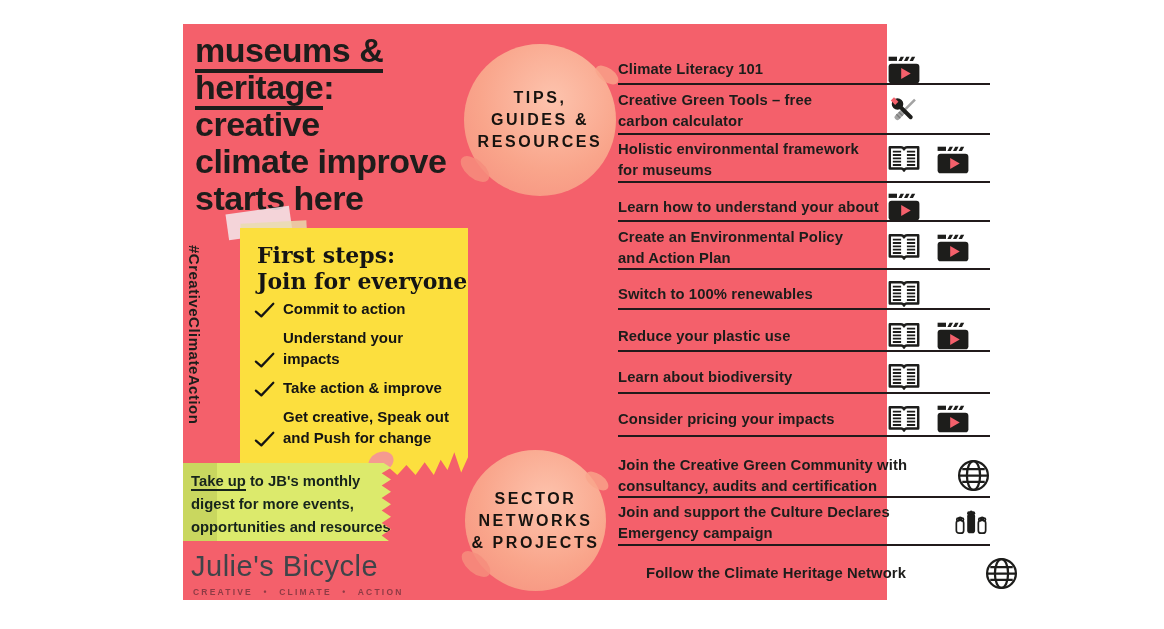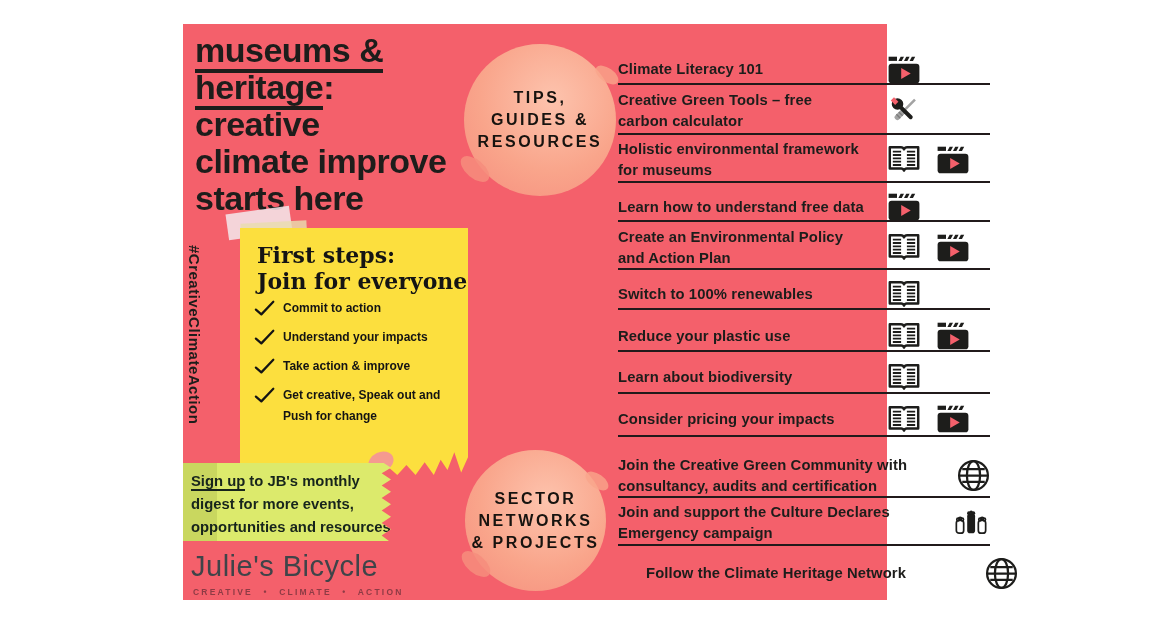--- a/index.html
+++ b/index.html
@@ -23,21 +23,21 @@
     font-size:15px;font-weight:700;letter-spacing:0.5px;color:var(--ink);}
 
   
   #sticky{position:absolute;left:57px;top:204px;width:228px;height:252px;background:var(--sticky);
     clip-path:polygon(0 0,100% 0,100% 91%,97% 97%,94% 89%,91% 96%,88% 92%,85% 98%,81% 93%,77% 98%,
       73% 94%,69% 98%,64% 94%,59% 98%,54% 95%,49% 98%,44% 95%,39% 98%,34% 95%,29% 98%,24% 96%,
       19% 98%,14% 96%,9% 98%,4% 96%,0 98%);}
   #sticky .head{position:absolute;left:17px;top:14px;font-family:"DejaVu Serif","Liberation Serif",serif;
     font-weight:700;font-size:22px;line-height:26px;color:#141414;white-space:nowrap;}
   #sticky ul{position:absolute;left:14px;top:70px;list-style:none;width:200px;}
-  #sticky li{display:flex;align-items:flex-start;margin-bottom:8px;font-weight:700;font-size:12px;
+  #sticky li{display:flex;align-items:flex-end;margin-bottom:8px;font-weight:700;font-size:15px;
     line-height:21px;color:#141414;}
   #sticky li svg{flex:0 0 auto;margin:2px 8px 0 0;}
   .tape{position:absolute;}
   #tape1{left:44px;top:186px;width:64px;height:26px;background:rgba(244,228,232,0.88);transform:rotate(-8deg);}
   #tape2{left:58px;top:198px;width:66px;height:24px;background:rgba(233,221,175,0.82);transform:rotate(-3deg);}
 
   
   #signup{position:absolute;left:0;top:439px;width:208px;height:78px;
     background:linear-gradient(90deg,var(--green_dark) 0 34px,var(--green) 34px);
     clip-path:polygon(0 0,96.5% 0,100% 6%,95.5% 13%,100% 21%,95.5% 29%,100% 37%,95.5% 45%,100% 53%,
@@ -181,21 +181,21 @@
         <svg class="ic" width="21" height="17">
             <use href="#i-check"></use>
           </svg>
         <span style="max-width:172px;white-space:normal">Get creative, Speak out and Push for change</span>
       </li>
     </ul>
   </div>
 
   <div class="fleck" id="fleck1"></div>
   <div id="signup">
-    <div><span class="link">Sign up</span><span> to JB's monthly</span></div>
+    <div><span class="link">Take up</span><span> to JB's monthly</span></div>
     <div>digest for more events,</div>
     <div>opportunities and resources</div>
   </div>
 
   <div id="logo-name">Julie's Bicycle</div>
   <div id="logo-tagline">CREATIVE • CLIMATE • ACTION</div>
 
   <div class="badge" id="badge-tips">
     <div>TIPS,</div>
     <div>GUIDES &amp;</div>
@@ -242,21 +242,21 @@
             <use href="#i-book"></use>
           </svg>
         <svg class="ic" width="36" height="28">
             <use href="#i-video"></use>
           </svg>
       </div>
     </div>
 
     <div class="rrow res" style="top:170px;height:28px">
       <div class="rtext">
-          <div>Learn how to understand free data</div>
+          <div>Learn how to understand your about</div>
         </div>
       <div class="ricons">
           <svg class="ic" width="36" height="28">
             <use href="#i-video"></use>
           </svg>
         </div>
     </div>
 
     <div class="rrow res" style="top:203px;height:43px">
       <div class="rtext">

